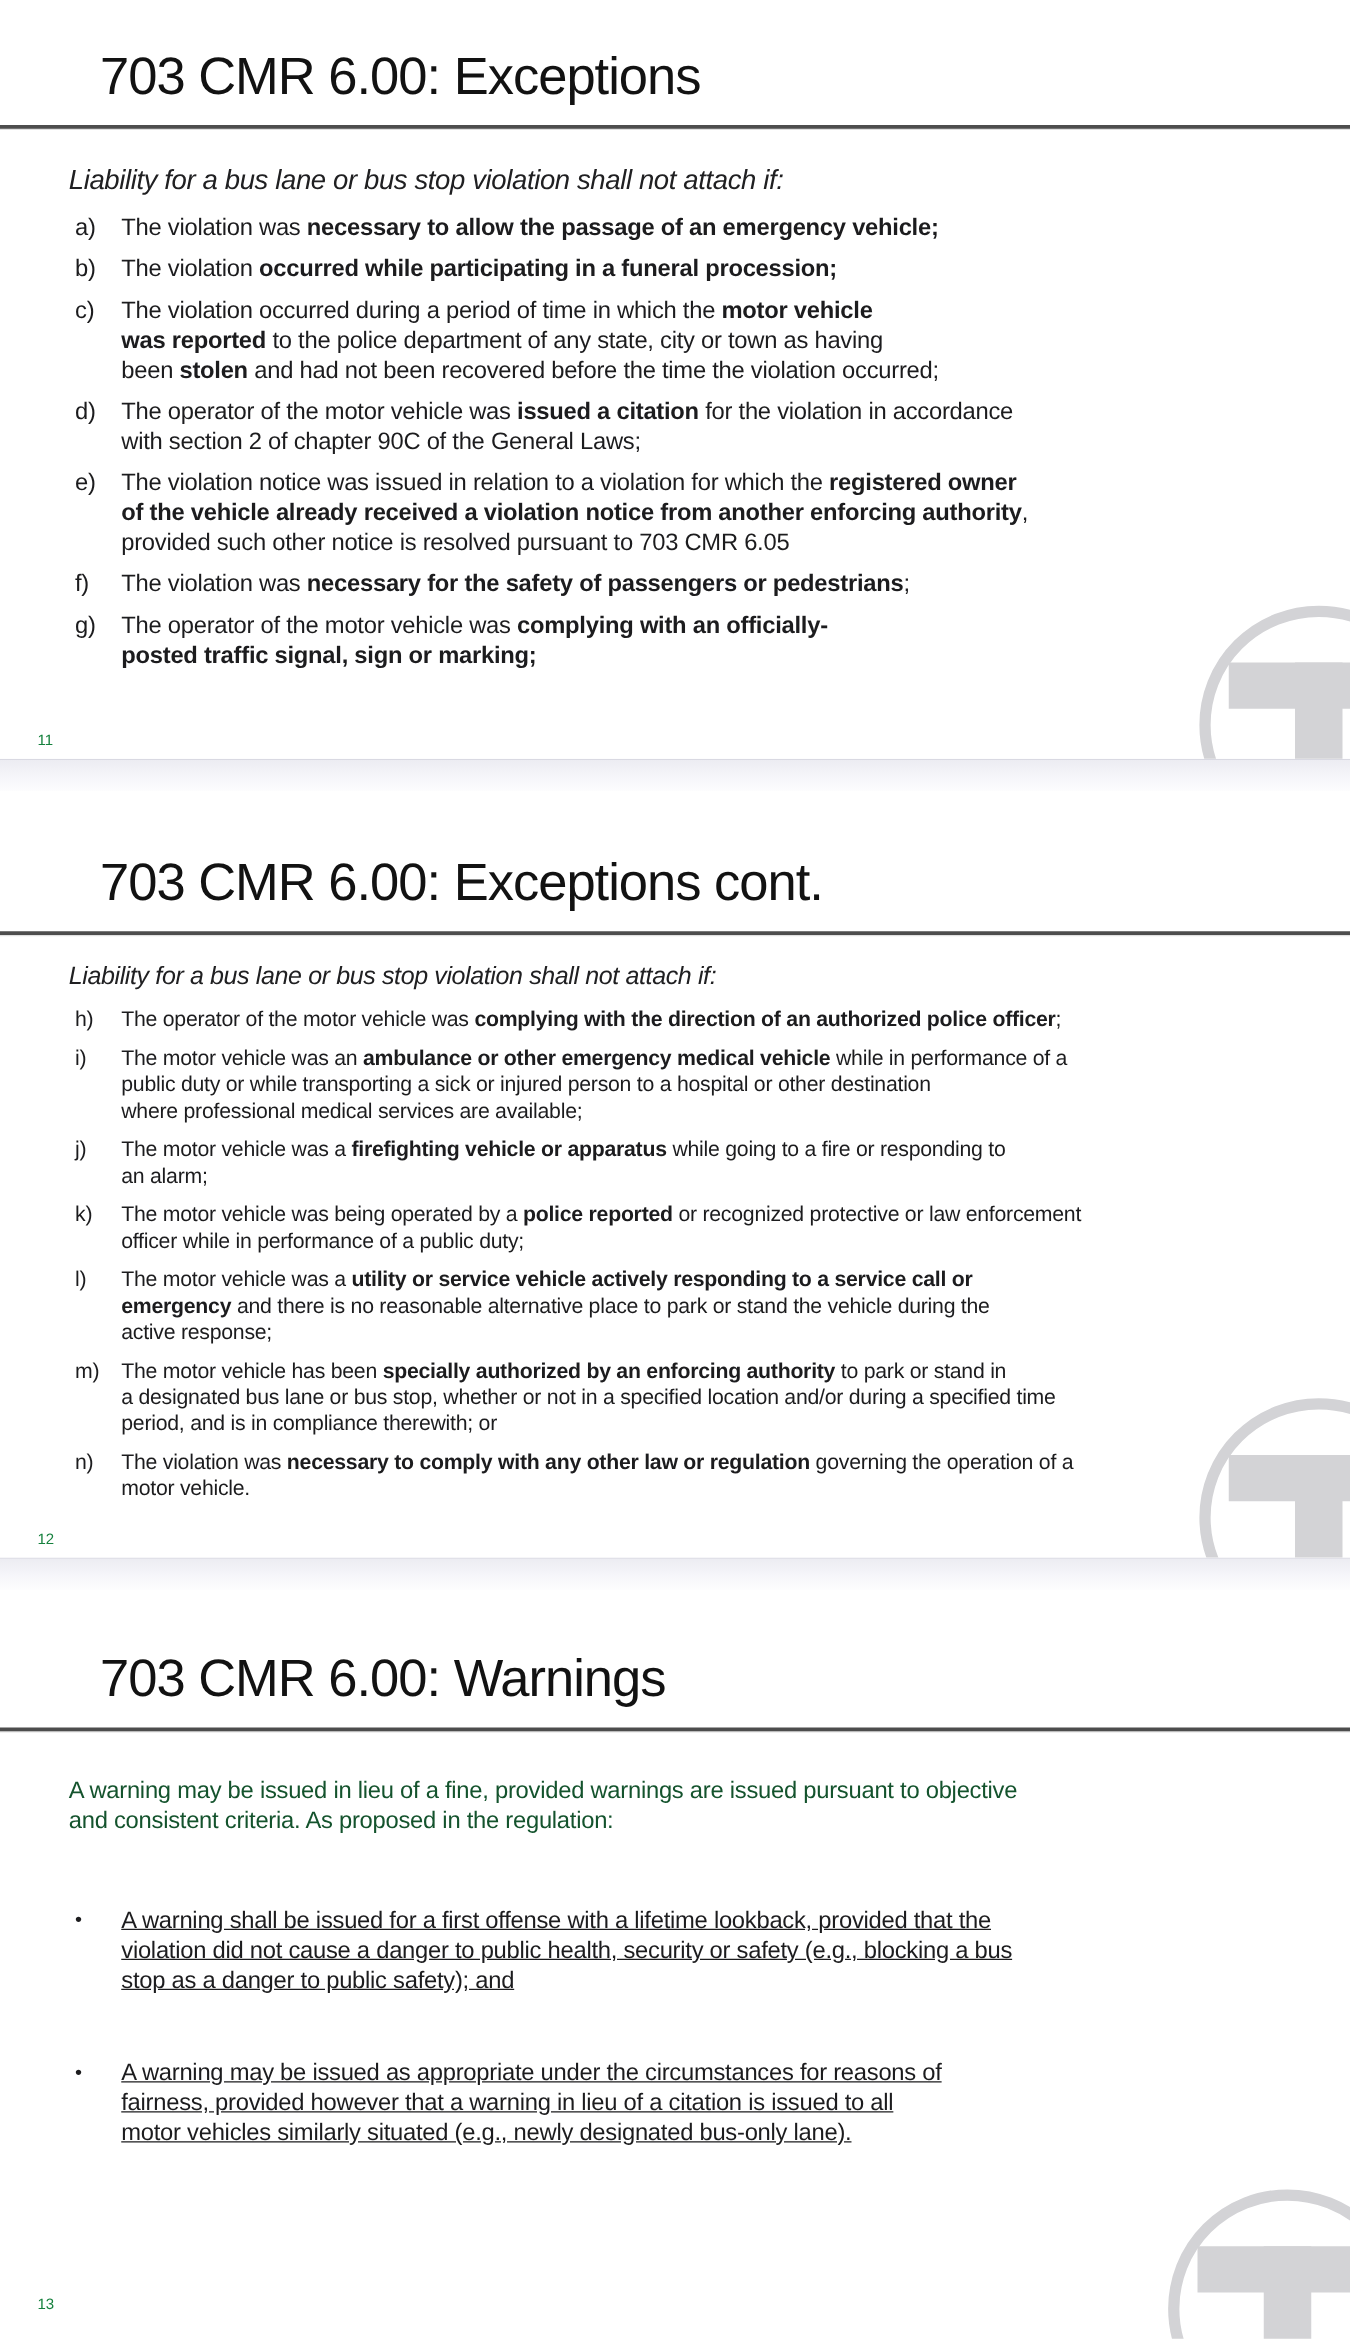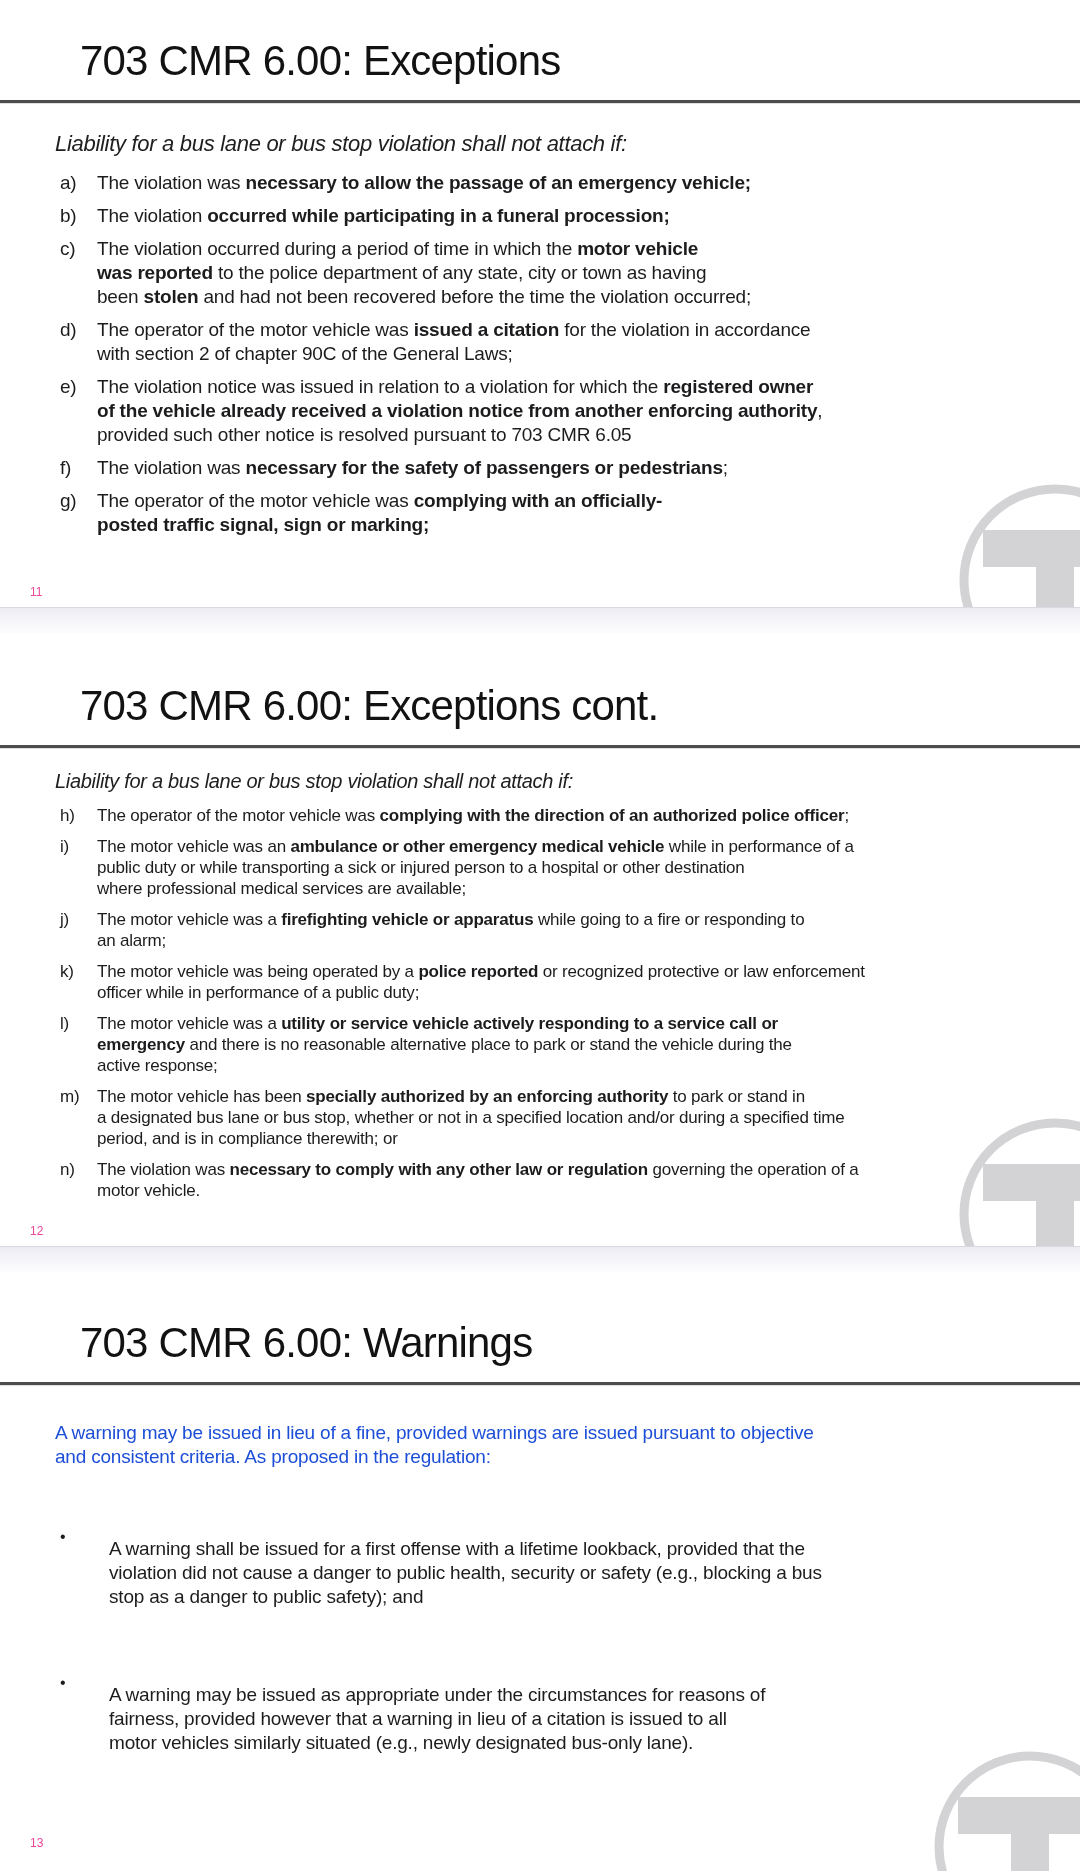--- a/index.html
+++ b/index.html
@@ -29,29 +29,29 @@
   .slide-2 .lead{font-size:20px;margin:22px 0 12px 55px;letter-spacing:-0.3px;}
   .items{margin:0;}
   .item{display:flex;align-items:flex-start;margin-left:60px;}
   .slide-1 .item{font-size:19px;line-height:24px;margin-bottom:9px;letter-spacing:-0.2px;}
   .slide-2 .item{font-size:17px;line-height:21px;margin-bottom:10px;letter-spacing:-0.2px;}
   .letter{flex:none;width:37px;}
   .item-text{margin:0;}
   .item-text b{font-weight:700;}
   .para{
     font-size:19px;line-height:24px;letter-spacing:-0.2px;
-    margin:36px 0 0 55px;color:#1d4ed8;
+    margin:36px 0 0 55px;color:#14532d;
   }
   .bullets{margin-top:56px;}
   .bullet{display:flex;align-items:flex-start;margin-left:60px;margin-bottom:50px;
     font-size:19px;line-height:24px;letter-spacing:-0.2px;}
   .bullet-marker{flex:none;width:37px;font-size:16px;}
-  .bullet-text{margin:12px;}
+  .bullet-text{margin:0;text-decoration:underline;}
   .page-number{
-    position:absolute;left:30px;bottom:8px;font-size:12px;color:#ec4899;
+    position:absolute;left:30px;bottom:8px;font-size:12px;color:#15803d;
   }
   .slide-3 .page-number{bottom:23px;}
   .logo{position:absolute;pointer-events:none;}
   .slide-1 .logo{right:-75px;bottom:-73px;}
   .slide-2 .logo{right:-75px;bottom:-68px;}
   .slide-3 .logo{right:-50px;bottom:-74px;}
   .divider{
     height:25px;
     background:linear-gradient(to bottom,#ececf2 0%,#f6f6fa 55%,#fdfdfe 100%);
     border-top:1px solid #d9d9e2;

